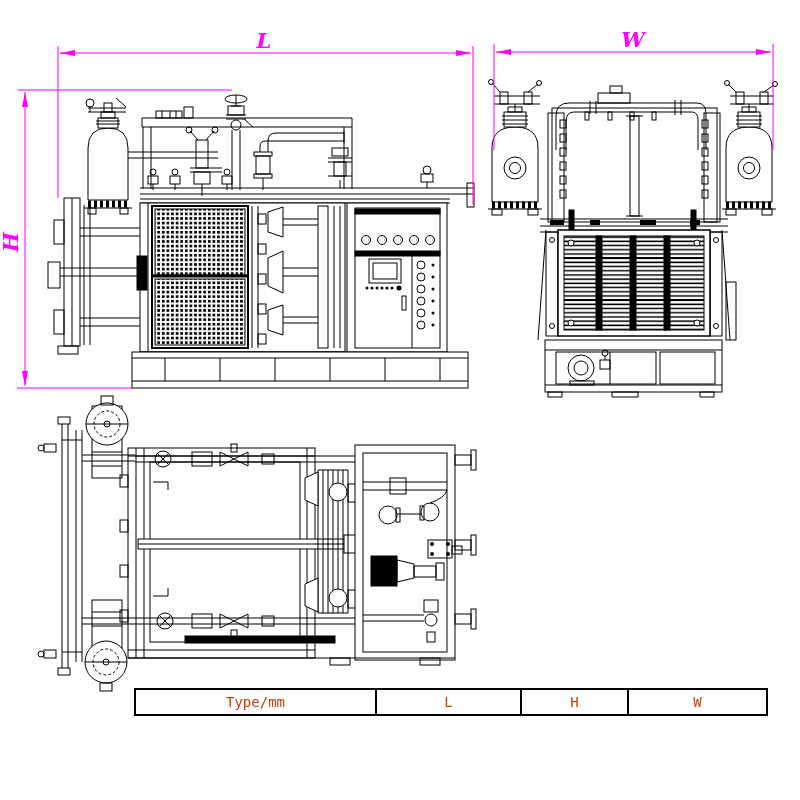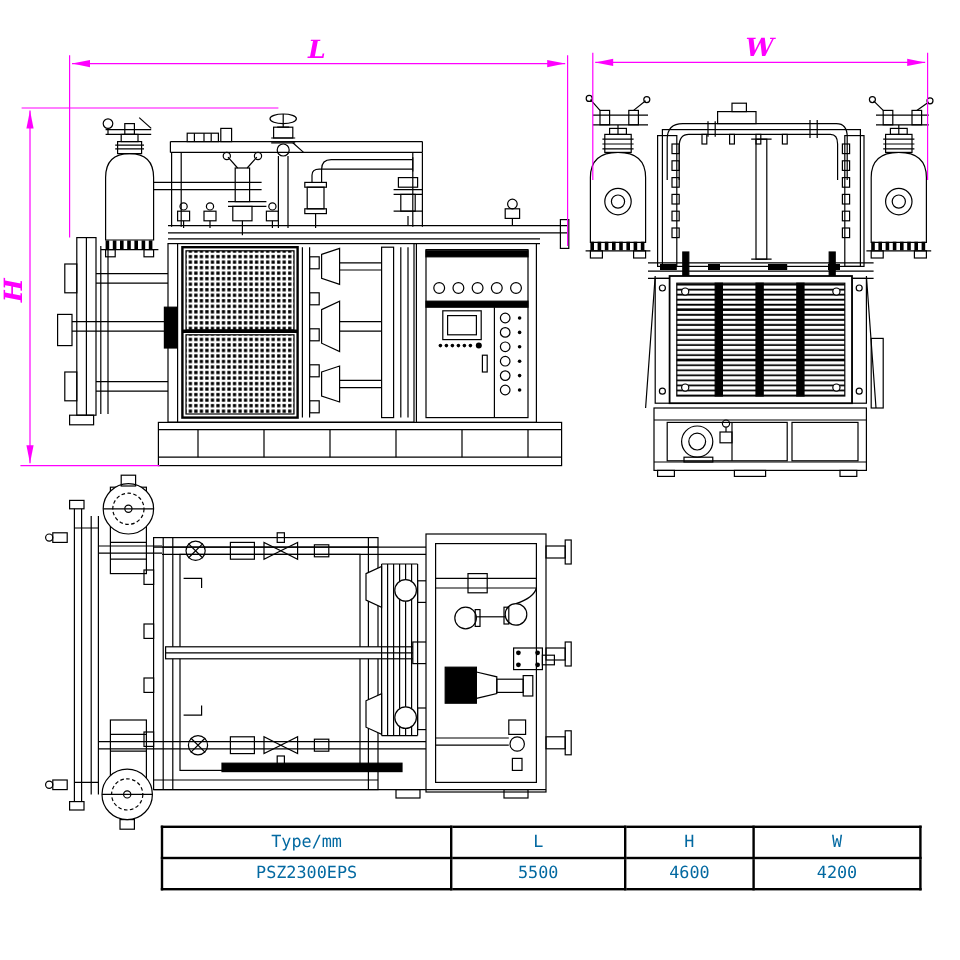--- a/index.html
+++ b/index.html
@@ -5,21 +5,21 @@
   html,body{margin:0;padding:0;background:#fff;}
   .page{position:relative;width:800px;height:800px;background:#fff;overflow:hidden;
         font-family:"Liberation Sans",sans-serif;}
   .drawing{position:absolute;left:0;top:0;}
   
   .spec-table{position:absolute;left:134px;top:688px;width:632px;border-collapse:collapse;
               table-layout:fixed;background:#fff;}
   .spec-table th,.spec-table td{
       border:2px solid #000;height:24px;text-align:center;vertical-align:middle;
       font-family:"DejaVu Sans Mono","Liberation Mono",monospace;
-      font-size:14px;font-weight:normal;color:#0369a1;padding:0;}
+      font-size:14px;font-weight:normal;color:#c2410c;padding:0;}
   svg text.dim{font-family:"DejaVu Serif","Liberation Serif",serif;
                font-style:italic;font-weight:bold;font-size:21px;fill:#ff00ff;}
 </style>
 </head>
 <body>
 
 <div class="page">
 
 <svg class="drawing" width="800" height="800" viewBox="0 0 800 800">
   <defs>
@@ -462,22 +462,16 @@
   </colgroup>
   <thead>
     <tr>
       <th>Type/mm</th>
       <th>L</th>
       <th>H</th>
       <th>W</th>
     </tr>
   </thead>
   <tbody>
-    <tr>
-      <td>PSZ2300EPS</td>
-      <td>5500</td>
-      <td>4600</td>
-      <td>4200</td>
-    </tr>
   </tbody>
 </table>
 
 </div>
 
 </body></html>

